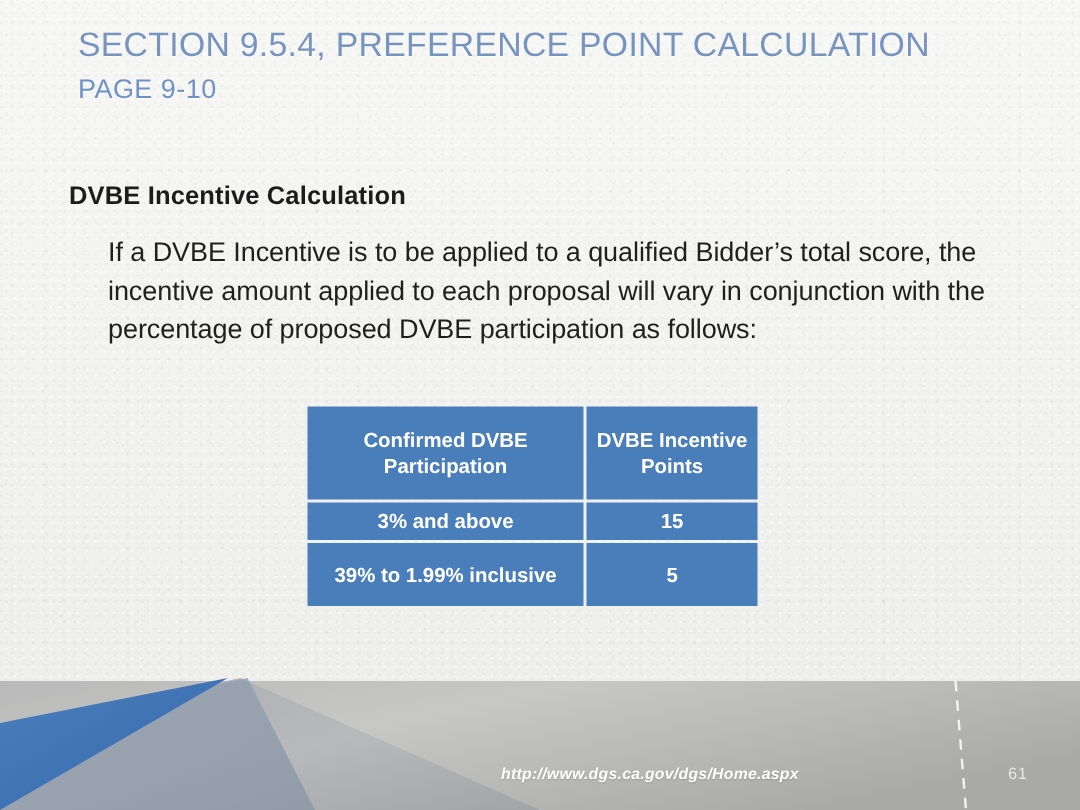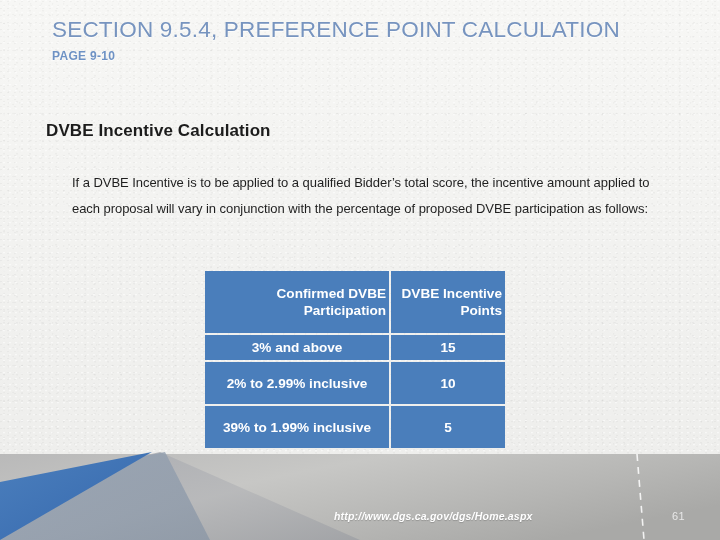--- a/index.html
+++ b/index.html
@@ -42,43 +42,43 @@
     font-size: 22.5px;
     line-height: 27px;
     letter-spacing: 0.2px;
     color: #7794bf;
     font-weight: normal;
     margin: 0;
     text-shadow: 0 1px 0 rgba(255,255,255,0.75);
   }
   #slide-subtitle {
     margin: 6px 0 0 0;
-    font-size: 12px;
-    font-weight: bold;
+    font-size: 18px;
+    font-weight: normal;
     letter-spacing: 0.3px;
     color: #6e92c4;
     text-shadow: 0 1px 0 rgba(255,255,255,0.7);
   }
 
   
   #body-heading {
     position: absolute;
     left: 46px;
     top: 121px;
     font-size: 17px;
     font-weight: bold;
     color: #1c1c1c;
     letter-spacing: 0.1px;
   }
   #body-paragraph {
     position: absolute;
     left: 72px;
-    top: 170px;
+    top: 156px;
     width: 585px;
-    font-size: 13px;
+    font-size: 18px;
     line-height: 25.5px;
     color: #1f1f1f;
     letter-spacing: -0.05px;
   }
 
   
   #incentive-table {
     position: absolute;
     left: 203px;
     top: 269px;
@@ -93,21 +93,20 @@
     font-weight: bold;
     text-align: center;
     vertical-align: middle;
     font-size: 13.6px;
     line-height: 17px;
     padding: 2px 3px;
     border: 0;
   }
   #incentive-table th {
     font-size: 13.6px;
-    text-align: right;
   }
   .col-left  { width: 186px; }
   .col-right { width: 112px; }
   .hdr-row th { height: 58px; }
   .r1 td { height: 21px; }
   .r2 td { height: 38px; }
   .r3 td { height: 38px; }
   .pts { vertical-align: middle; margin-left: 37px; }
   .r2 .pts, .r3 .pts { vertical-align: top; padding-top: 3px; }
 
@@ -161,24 +160,20 @@
       <tr class="hdr-row">
         <th class="col-left">Confirmed DVBE Participation</th>
         <th class="col-right">DVBE Incentive Points</th>
       </tr>
     </thead>
     <tbody>
       <tr class="r1">
         <td class="col-left">3% and above</td>
         <td class="col-right pts">15</td>
       </tr>
-      <tr class="r2">
-        <td class="col-left">2% to 2.99% inclusive</td>
-        <td class="col-right pts">10</td>
-      </tr>
       <tr class="r3">
         <td class="col-left">39% to 1.99% inclusive</td>
         <td class="col-right pts">5</td>
       </tr>
     </tbody>
   </table>
 
   <div id="footer-band">
     <svg width="720" height="90" viewBox="0 0 720 90" xmlns="http://www.w3.org/2000/svg">
       <defs>

